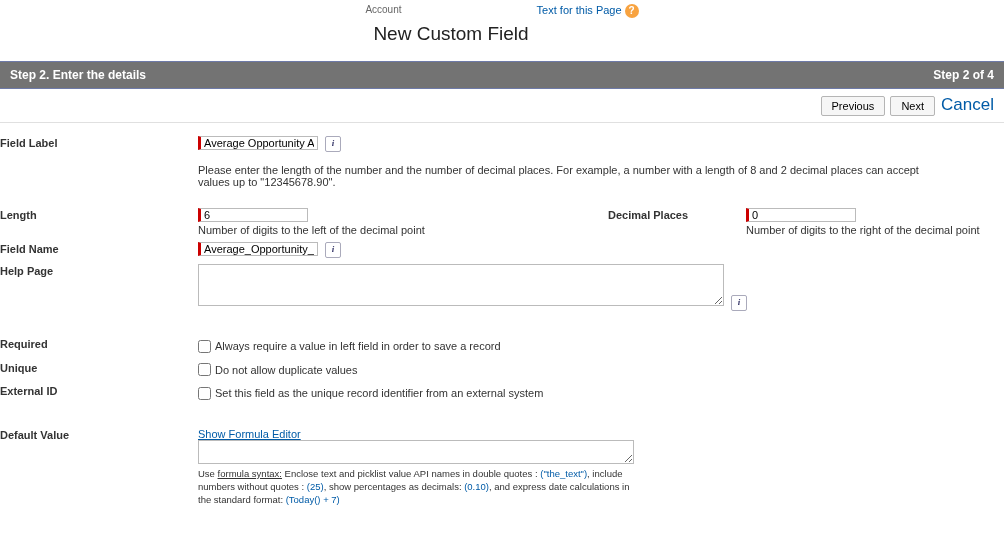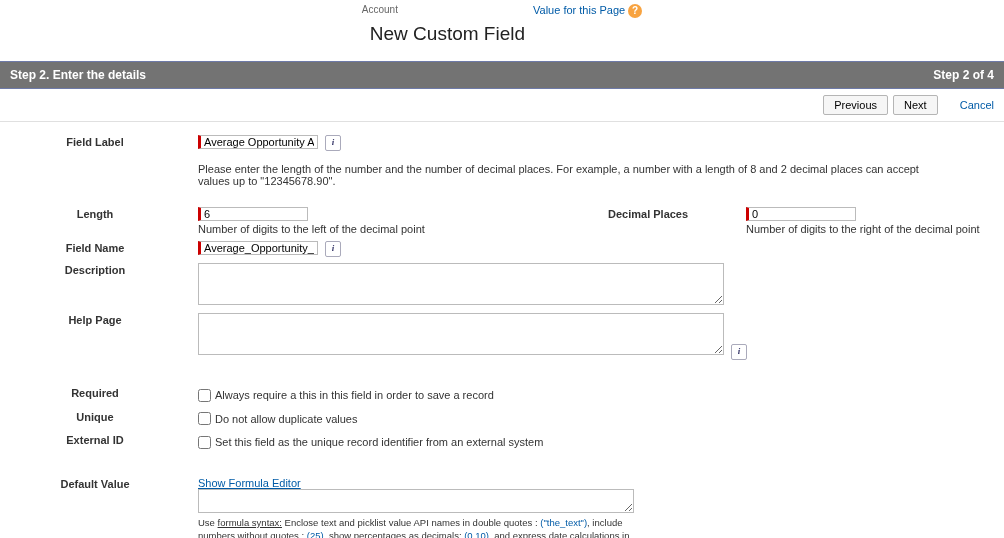--- a/index.html
+++ b/index.html
@@ -5,24 +5,24 @@
 html,body{margin:0;padding:0;font-family:Arial,Helvetica,sans-serif;font-size:11px;color:#333;background:#fff;width:1004px}
 .header{padding:4px 12px 8px;display:flex;justify-content:center;align-items:flex-start}
 .header-left{}
 .crumb{font-size:10px;color:#666}
 .title{font-size:19px;font-weight:normal;color:#222;margin:8px}
 .help-link{color:#015ba7;font-size:11px;text-decoration:none}
 .help-icon{display:inline-block;width:14px;height:14px;border-radius:50%;background:#f8a340;color:#fff;text-align:center;line-height:14px;font-weight:bold;font-size:10px;margin-left:3px;vertical-align:middle}
 .step-bar{background:#737373;color:#fff;font-weight:bold;font-size:12px;padding:6px 10px;display:flex;justify-content:space-between;border-top:1px solid #6e7aa8;border-bottom:1px solid #6e7aa8}
 .btn-row{text-align:right;padding:6px 10px}
 .btn{background:#f6f6f6;border:1px solid #b5b5b5;border-radius:2px;padding:3px 10px;font-size:11px;cursor:pointer;margin-left:2px}
-.cancel-link{color:#015ba7;text-decoration:none;margin-left:19px;font-size:11px}
+.cancel-link{color:#015ba7;text-decoration:none;margin-left:3px;font-size:17px}
 .form{border-top:1px solid #e0e0e0;padding:10px 0 20px}
 table.form-tbl{width:100%;border-collapse:collapse}
-td.lbl{text-align:center;vertical-align:top;padding:4px 8px 4px 0;width:190px;color:#333;font-size:11px;font-weight:bold}
+td.lbl{text-align:left;vertical-align:top;padding:4px 8px 4px 0;width:190px;color:#333;font-size:11px;font-weight:bold}
 td.fld{padding:3px 0;vertical-align:top}
 td.lbl2{vertical-align:top;padding:4px 8px 4px 0;width:130px;font-size:11px;font-weight:bold}
 input.txt{border:1px solid #bbb;border-left:3px solid #c00;padding:0 3px;font-size:11px;width:110px}
 textarea.area{border:1px solid #bbb;width:520px;height:36px;resize:both;font-family:Arial;font-size:11px}
 textarea.formula{border:1px solid #bbb;width:430px;height:18px;resize:both;font-family:Arial;font-size:11px}
 .sub{color:#333;font-size:11px;padding-top:2px}
 .info-icon{display:inline-block;width:14px;height:14px;border:1px solid #aab;border-radius:2px;text-align:center;line-height:13px;font-size:9px;color:#336;background:#fff;margin-left:4px;font-family:Georgia,serif;font-style:italic;font-weight:bold;vertical-align:middle}
 .instr{padding:6px 0 14px;color:#333;font-size:11px;max-width:740px}
 .chk-row{padding:2px 0}
 .chk-row input{vertical-align:middle;margin:0 4px 0 0}
@@ -35,21 +35,21 @@
 </style>
 </head>
 <body>
 
 <div class="header">
   <div class="header-left">
     <div class="crumb">Account</div>
     <h1 class="title">New Custom Field</h1>
   </div>
   <div>
-    <a href="#" class="help-link"><span>Value for this Page</span><span class="help-icon">?</span></a>
+    <a href="#" class="help-link"><span>Text for this Page</span><span class="help-icon">?</span></a>
   </div>
 </div>
 
 <div class="step-bar">
   <span>Step 2. Enter the details</span>
   <span>Step 2 of 4</span>
 </div>
 
 <div class="btn-row">
   <button class="btn">Previous</button>
@@ -86,39 +86,33 @@
     </td>
   </tr>
   <tr>
     <td class="lbl">Field Name</td>
     <td class="fld" colspan="3">
       <input class="txt" value="Average_Opportunity_" style="">
       <span class="info-icon">i</span>
     </td>
   </tr>
   <tr>
-    <td class="lbl">Description</td>
-    <td class="fld" colspan="3">
-      <textarea class="area" style=""></textarea>
-    </td>
-  </tr>
-  <tr>
     <td class="lbl">Help Page</td>
     <td class="fld" colspan="3">
       <textarea class="area" style=""></textarea>
       <span class="info-icon">i</span>
     </td>
   </tr>
   <tr>
           <td colspan="4" class="gap"></td>
         </tr>
   <tr>
     <td class="lbl">Required</td>
     <td class="fld" colspan="3">
-      <div class="chk-row"><input type="checkbox" style=""><label>Always require a this in this field in order to save a record</label></div>
+      <div class="chk-row"><input type="checkbox" style=""><label>Always require a value in left field in order to save a record</label></div>
     </td>
   </tr>
   <tr>
     <td class="lbl">Unique</td>
     <td class="fld" colspan="3">
       <div class="chk-row"><input type="checkbox" style=""><label>Do not allow duplicate values</label></div>
     </td>
   </tr>
   <tr>
     <td class="lbl">External ID</td>

